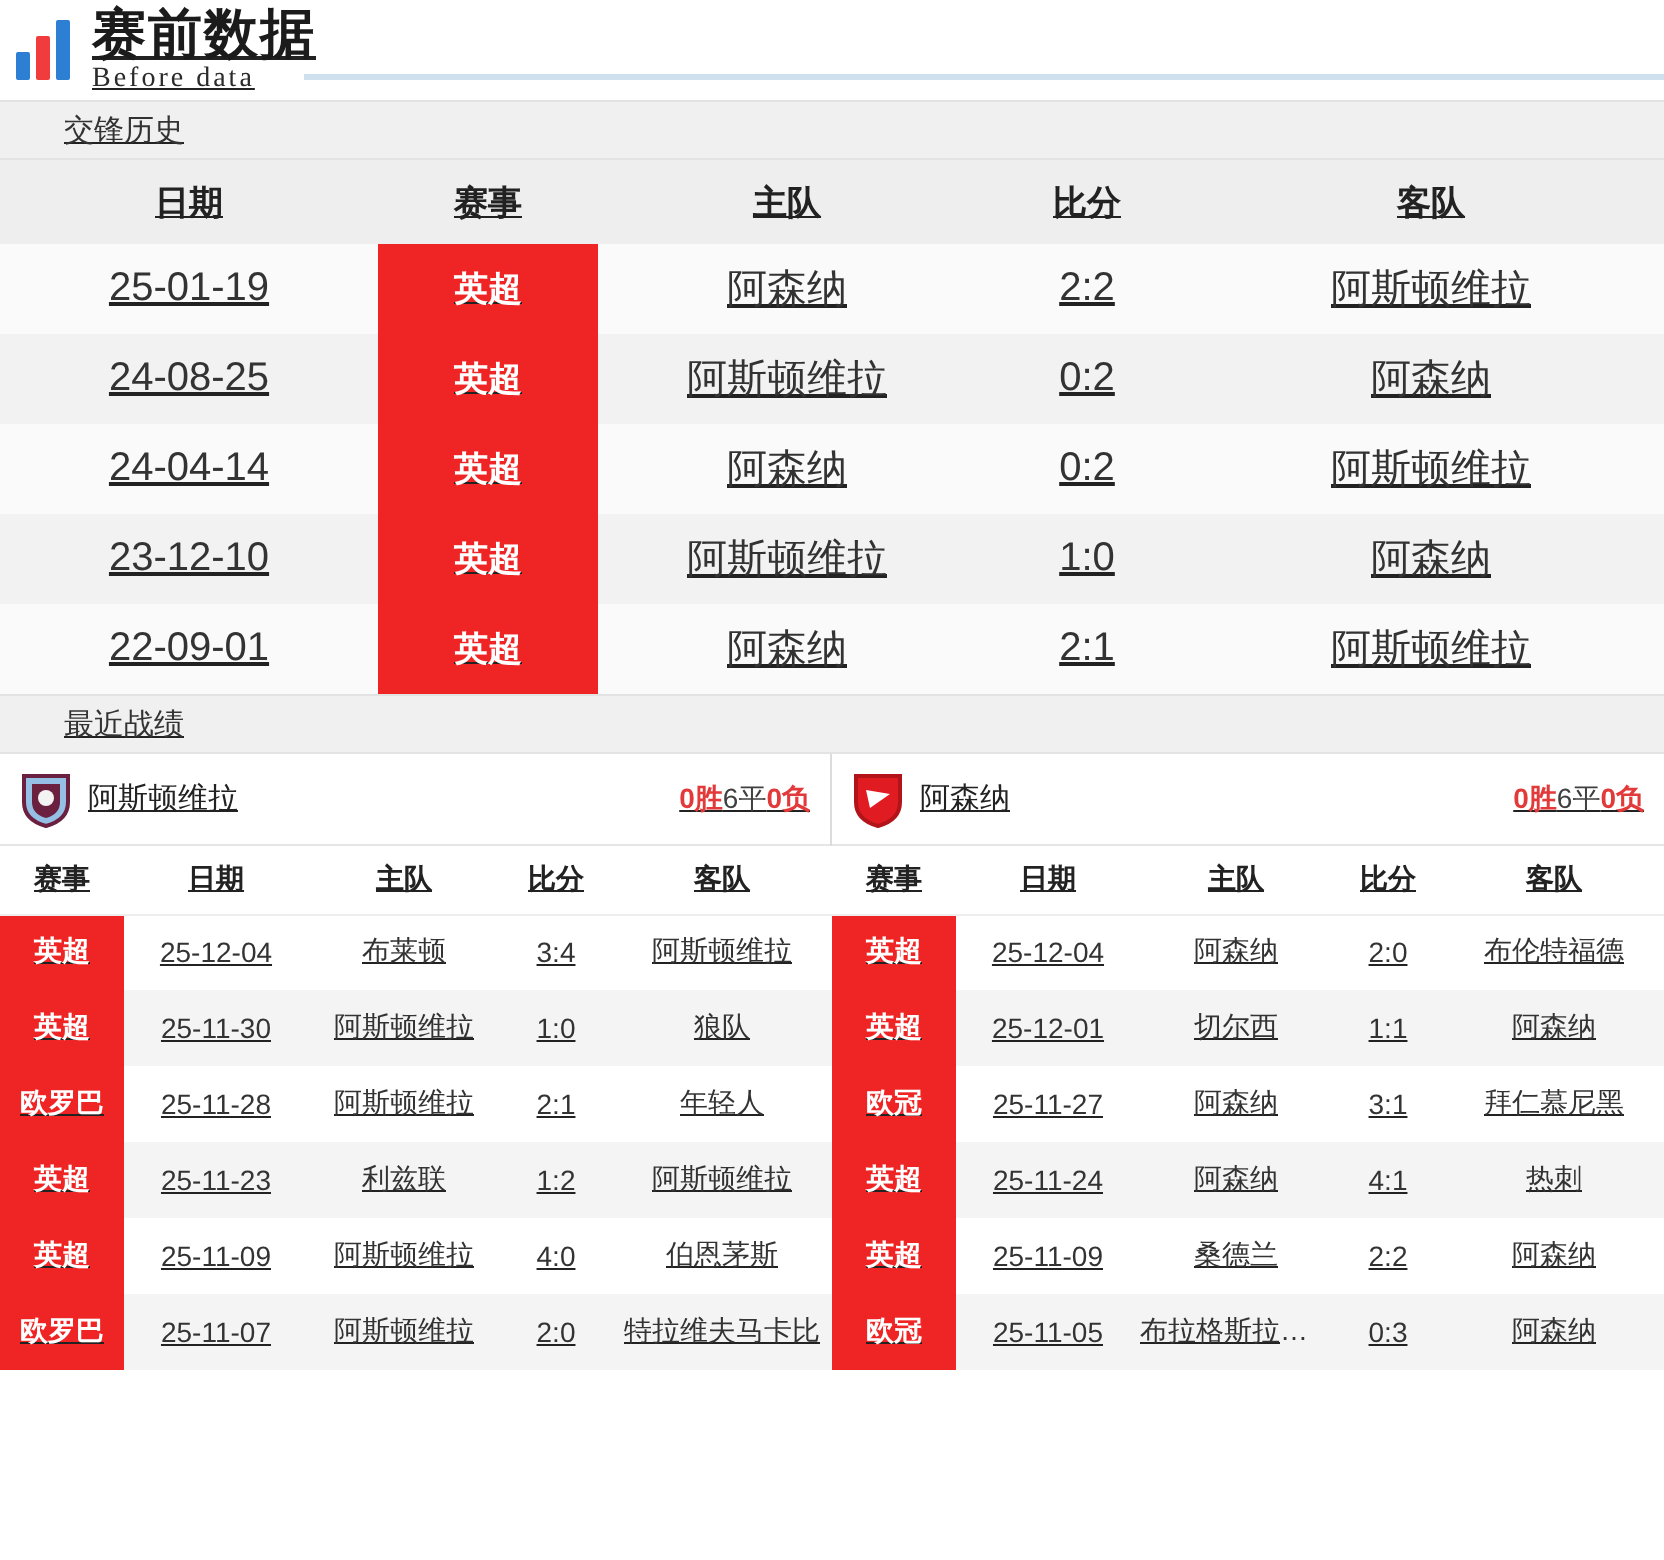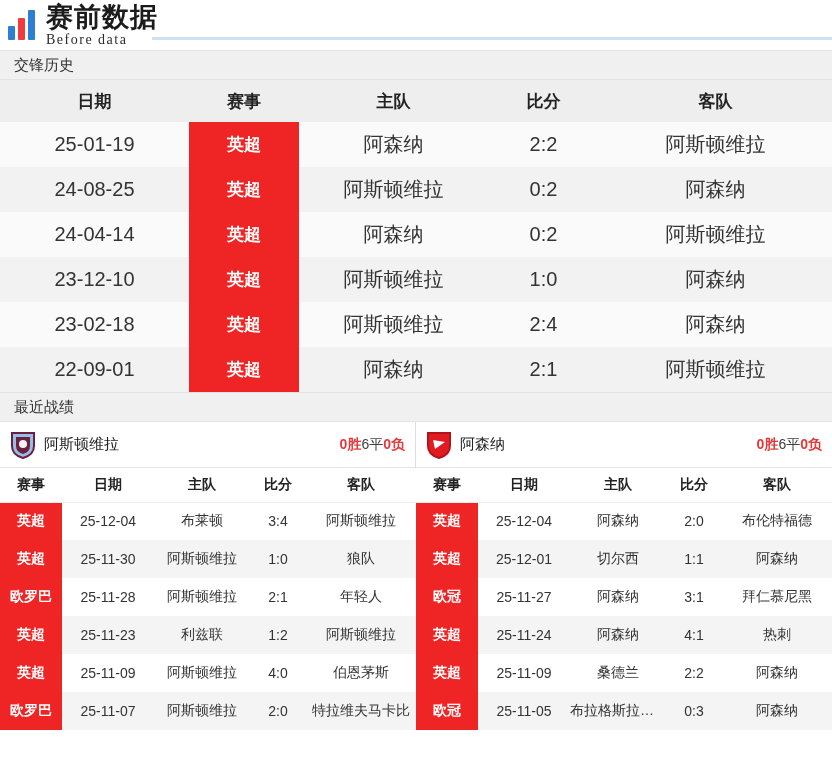--- a/index.html
+++ b/index.html
@@ -4,21 +4,21 @@
 <style>
   * { box-sizing: border-box; margin: 0; padding: 0; }
   html, body {
     width: 832px;
     height: 780px;
     background: #ffffff;
     font-family: "Liberation Sans", "DejaVu Sans", sans-serif;
     color: #222;
     overflow: hidden;
   }
-  .page { width: 832px; height: 644px; position: relative; }
+  .page { width: 832px; height: 644px; position: relative; text-decoration: underline; }
 
   
   .brand {
     height: 50px;
     display: flex;
     align-items: center;
     padding-left: 8px;
     position: relative;
   }
   .brand-logo {
@@ -58,21 +58,21 @@
     height: 3px;
     background: #cfe0ef;
   }
 
   
   .section-title {
     background: #f0f0f0;
     height: 30px;
     display: flex;
     align-items: center;
-    padding-left: 14px;
+    padding-left: 32px;
     font-size: 15px;
     color: #333;
     border-top: 1px solid #e3e3e3;
     border-bottom: 1px solid #e3e3e3;
   }
 
   
   table { border-collapse: collapse; width: 100%; table-layout: fixed; }
   .h2h thead th {
     background: #eeeeee;
@@ -207,27 +207,20 @@
         <td class="comp">英超</td>
         <td>阿森纳</td>
         <td>0:2</td>
         <td>阿斯顿维拉</td>
       </tr>
       <tr>
         <td>23-12-10</td>
         <td class="comp">英超</td>
         <td>阿斯顿维拉</td>
         <td>1:0</td>
-        <td>阿森纳</td>
-      </tr>
-      <tr>
-        <td>23-02-18</td>
-        <td class="comp">英超</td>
-        <td>阿斯顿维拉</td>
-        <td>2:4</td>
         <td>阿森纳</td>
       </tr>
       <tr>
         <td>22-09-01</td>
         <td class="comp">英超</td>
         <td>阿森纳</td>
         <td>2:1</td>
         <td>阿斯顿维拉</td>
       </tr>
     </tbody>

